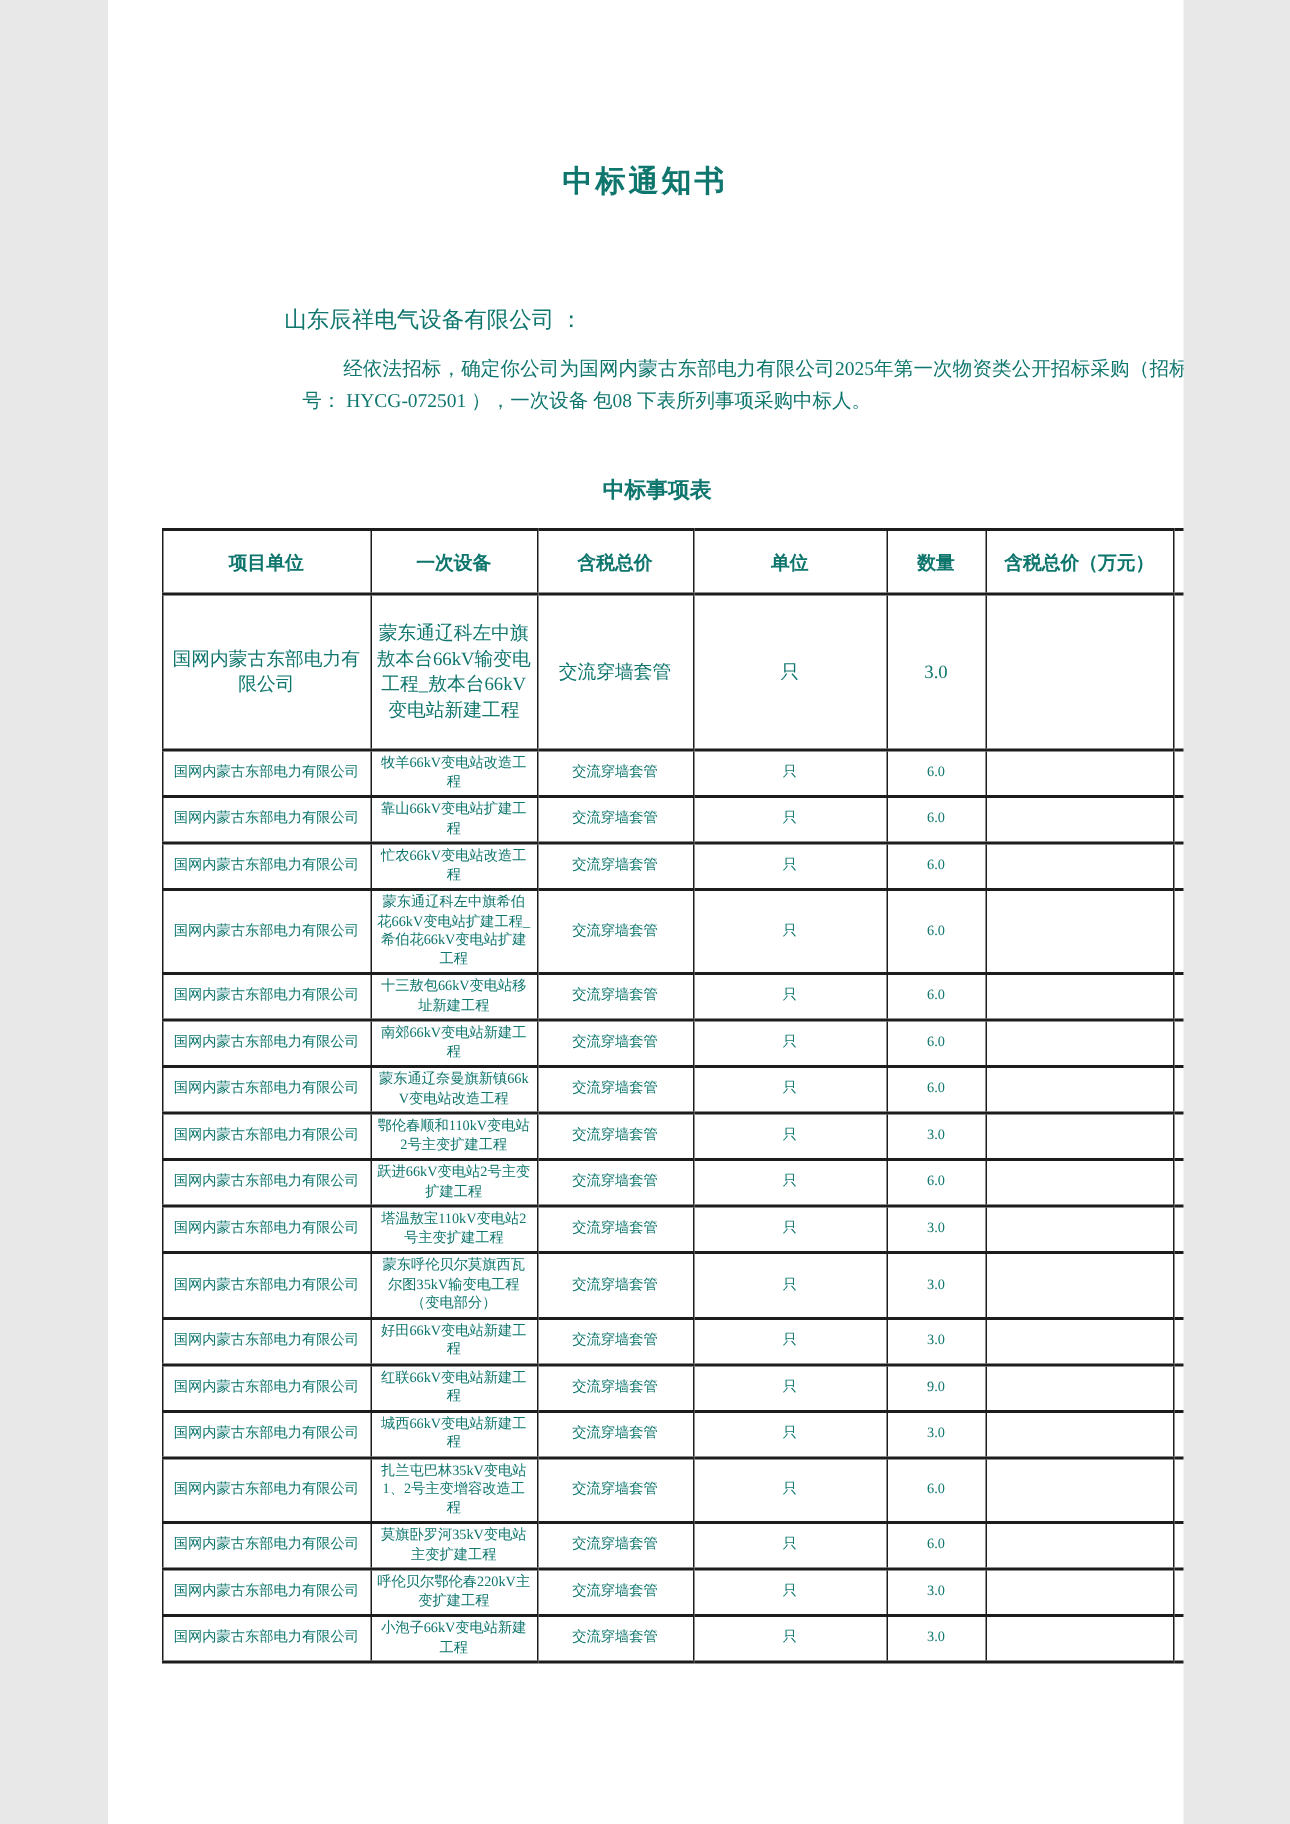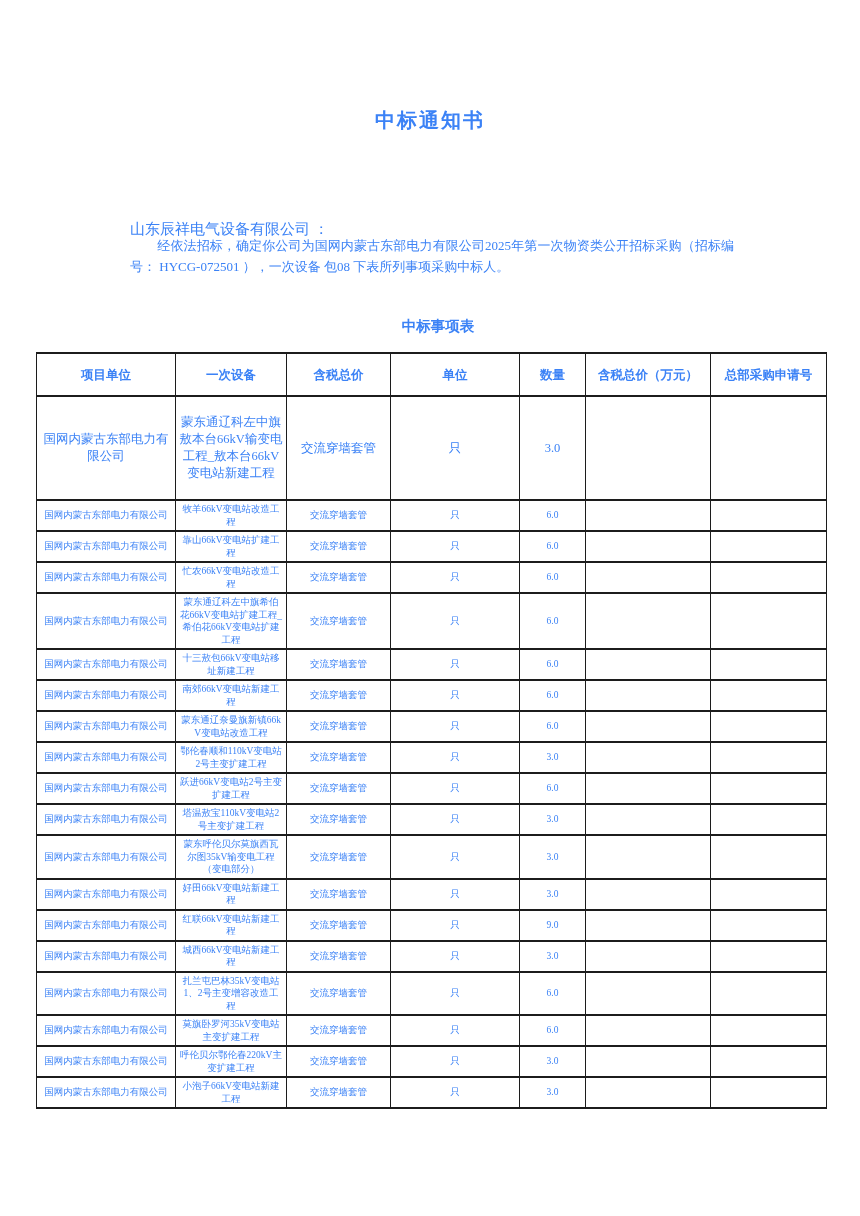--- a/index.html
+++ b/index.html
@@ -1,45 +1,44 @@
 <!DOCTYPE html>
 <html><head>
 <meta charset="utf-8">
 <style>
   * { margin: 0; padding: 0; box-sizing: border-box; }
   html, body { background: #e8e8e8; }
   body { font-family: "Liberation Serif", "DejaVu Serif", serif; }
 
   .page {
     position: relative;
-    width: 860px;
+    width: 717px;
     height: 1216px;
     background: #ffffff;
-    color: #3b82f6;
+    color: #0f766e;
     margin: 0 auto;
     overflow: hidden;
   }
 
   .doc-title {
     position: absolute;
     top: 107px;
     left: 0;
     width: 100%;
     text-align: center;
     font-size: 20px;
     font-weight: bold;
     letter-spacing: 2px;
   }
 
   .salutation {
     position: absolute;
     top: 204px;
-    left: 130px;
+    left: 118px;
     font-size: 15px;
-    margin-top: 16px;
   }
 
   .body-text {
     position: absolute;
     top: 236px;
     left: 130px;
     width: 604px;
     font-size: 13px;
     line-height: 20.5px;
     text-align: justify;

